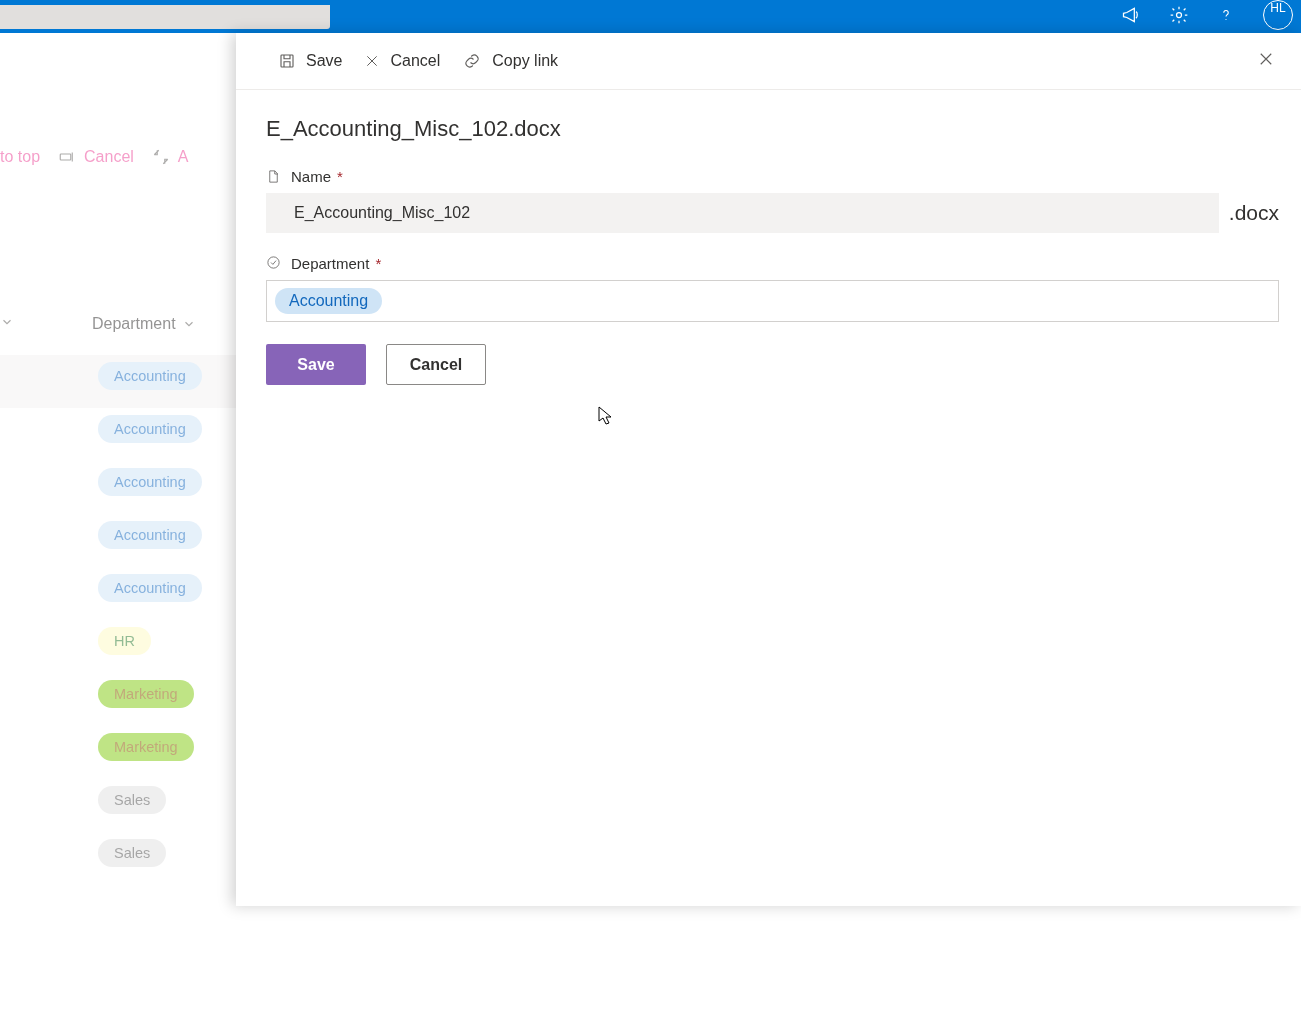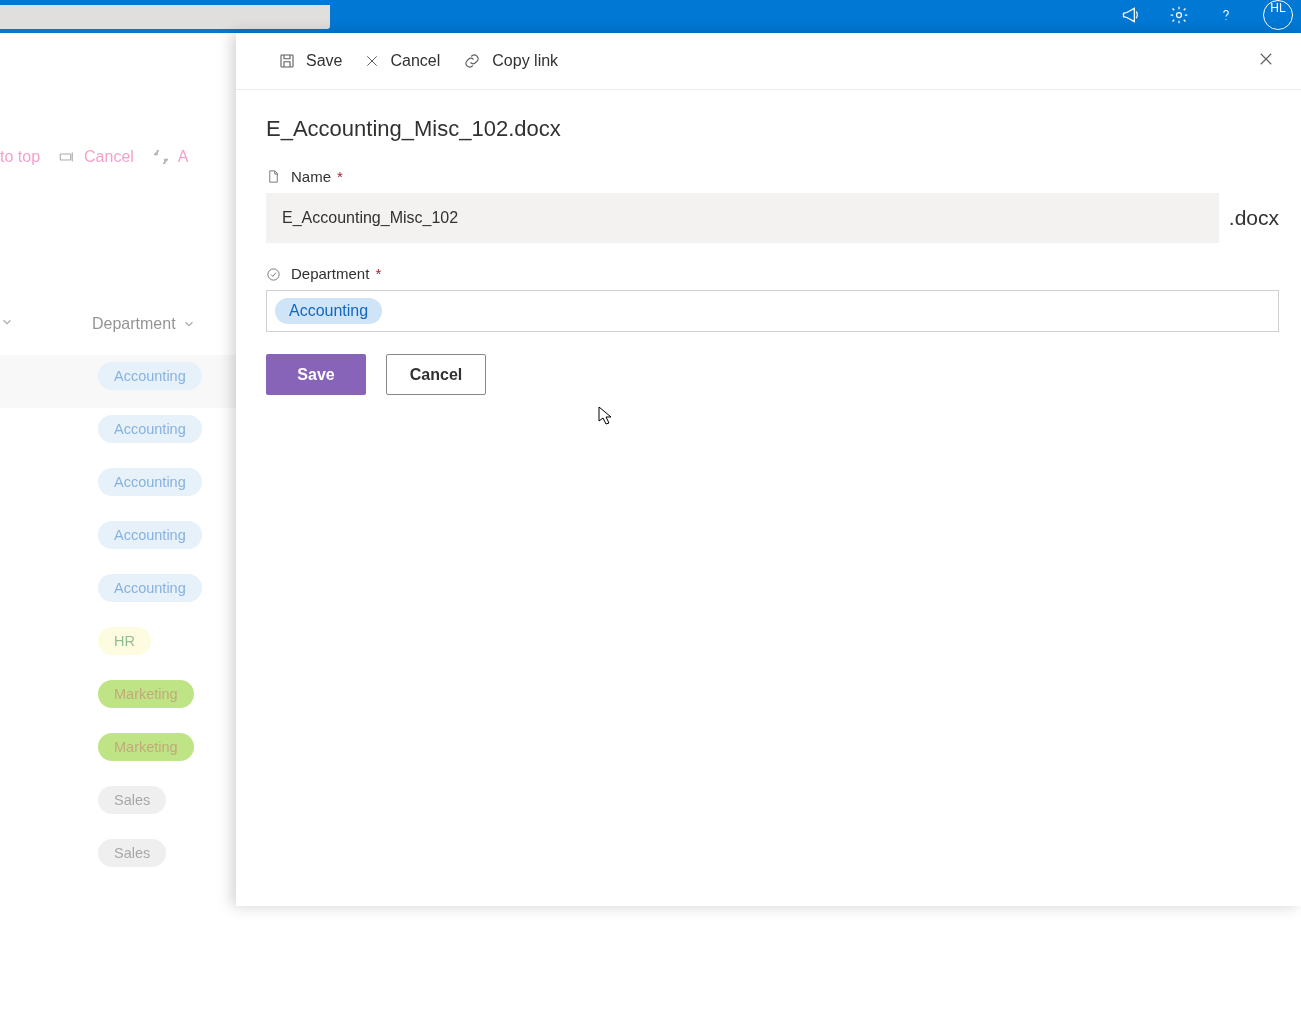--- a/index.html
+++ b/index.html
@@ -154,35 +154,35 @@
     padding: 26px 22px 0 30px;
   }
   .panel-title {
     font-size: 22px;
     font-weight: 400;
     margin-bottom: 26px;
   }
 
   .form-group { margin-bottom: 22px; }
   .form-label {
-    display: flex; align-items: flex-end; gap: 10px;
+    display: flex; align-items: flex-start; gap: 10px;
     font-size: 15px; color: #323130; margin-bottom: 8px;
   }
   .form-label .req { color: #a4262c; margin-left: -4px; }
   .form-label svg { stroke: #605e5c; fill: none; stroke-width: 1.3; }
 
   .input-row {
     display: flex; align-items: center; gap: 10px;
   }
   .text-input {
     flex: 1;
     background: #f3f2f1;
     border: none;
-    height: 50px;
-    padding: 0 16px;
+    height: 40px;
+    padding: 0 28px;
     font-size: 16px;
     color: #323130;
     outline: none;
   }
   .text-input::placeholder { color: #605e5c; }
   .ext-label { font-size: 21px; color: #323130; }
 
   .tag-input {
     border: 1px solid #d2d0ce;
     min-height: 42px;

